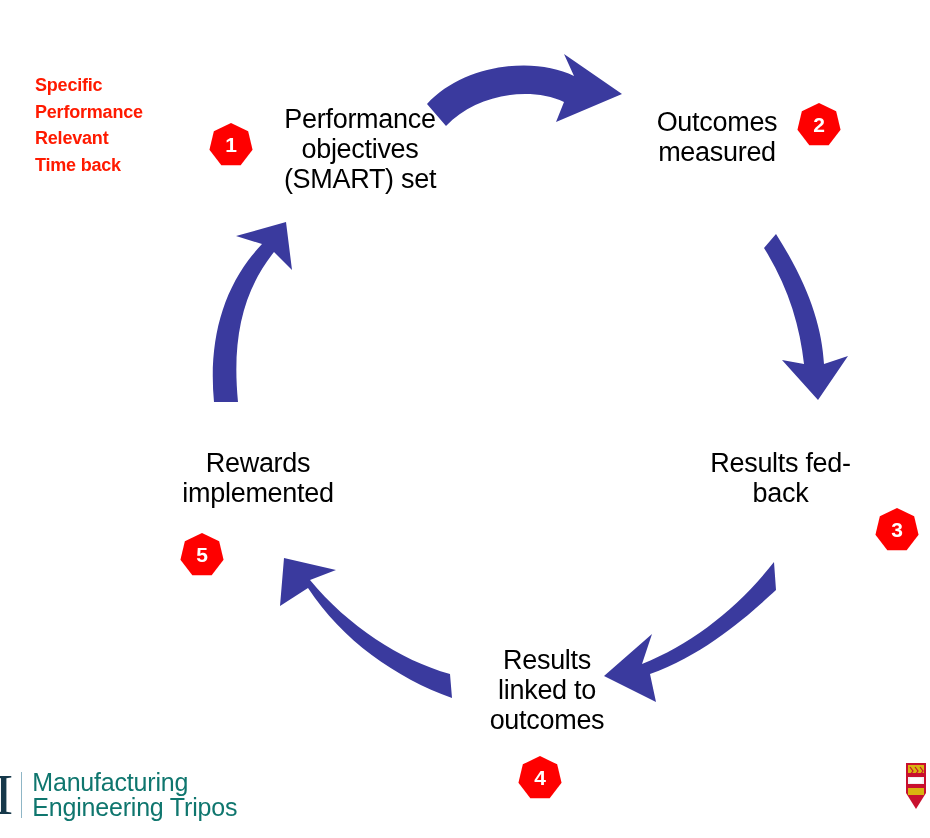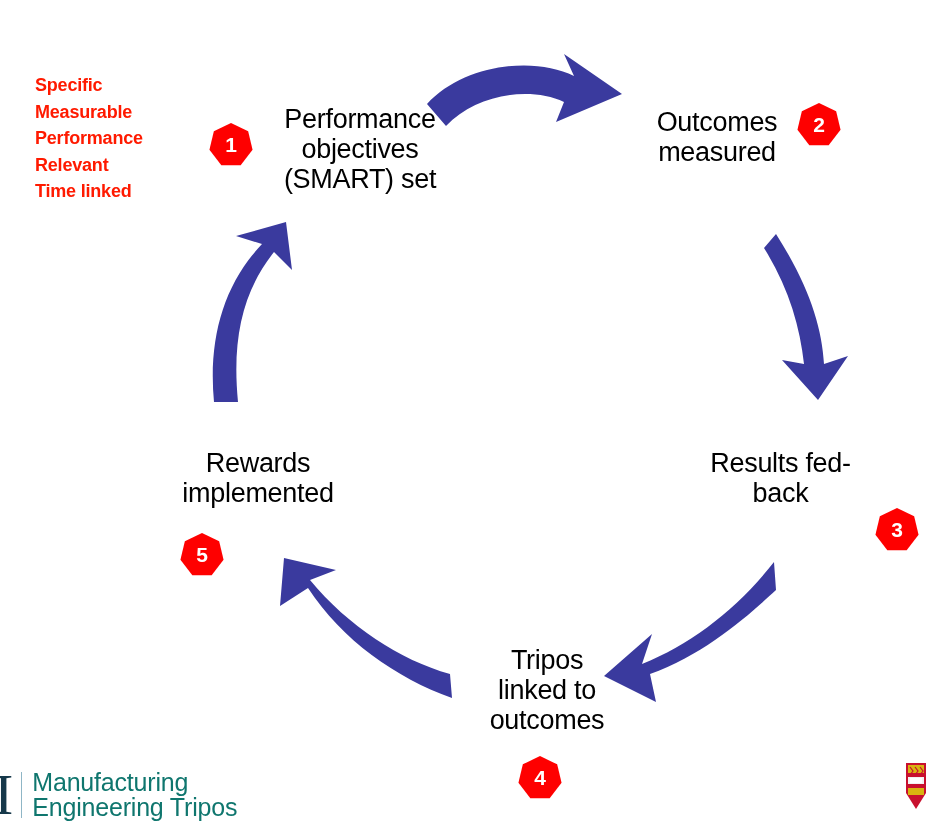--- a/index.html
+++ b/index.html
@@ -116,24 +116,23 @@
   
   #crest { left: 906px; top: 763px; width: 20px; height: 46px; }
 </style>
 </head>
 <body>
 
 <div id="stage">
 
   <div id="smart-list" class="abs">
     <span class="smart-line">Specific</span>
-    <span class="smart-line">Measurable</span>
     <span class="smart-line">Performance</span>
     <span class="smart-line">Relevant</span>
-    <span class="smart-line">Time linked</span>
+    <span class="smart-line">Time back</span>
   </div>
 
   <div id="arrow-1" class="abs">
     <svg class="arrow-svg" width="200" height="92" viewBox="0 0 200 92" aria-hidden="true">
       <path d="M3,52 C40,12 110,4 150,24 L140,2 L198,42 L132,70 L140,50 C106,34 52,42 22,74 Z" fill="#3a3a9e"></path>
     </svg>
   </div>
 
   <div id="arrow-2" class="abs">
     <svg class="arrow-svg" width="108" height="180" viewBox="0 0 108 180" aria-hidden="true">
@@ -169,21 +168,21 @@
     <span class="ln">Outcomes</span>
     <span class="ln">measured</span>
   </div>
 
   <div id="label-3" class="abs step-label">
     <span class="ln">Results fed-</span>
     <span class="ln">back</span>
   </div>
 
   <div id="label-4" class="abs step-label">
-    <span class="ln">Tripos</span>
+    <span class="ln">Results</span>
     <span class="ln">linked to</span>
     <span class="ln">outcomes</span>
   </div>
 
   <div id="label-5" class="abs step-label">
     <span class="ln">Rewards</span>
     <span class="ln">implemented</span>
   </div>
 
   <div id="badge-1" class="abs badge">1</div>

